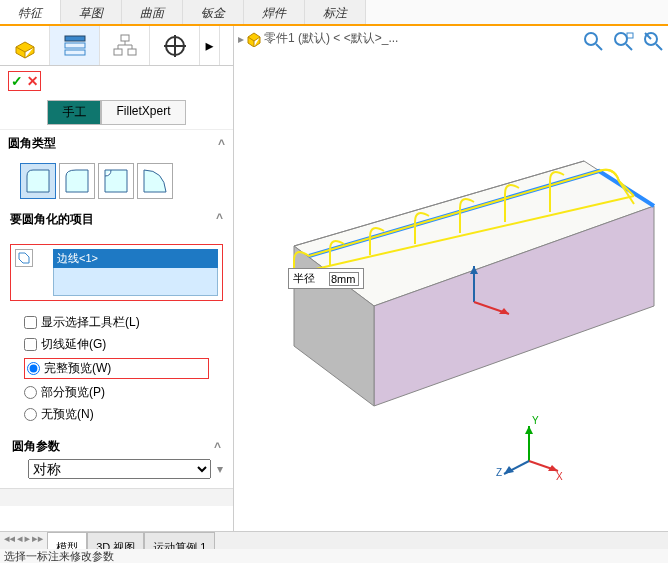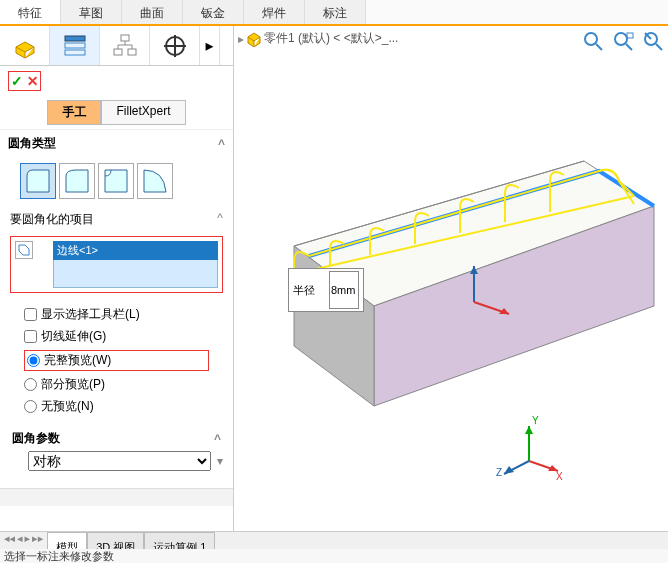--- a/index.html
+++ b/index.html
@@ -1,19 +1,19 @@
 <!DOCTYPE html>
 <html><head>
 <meta charset="utf-8">
 <style>
 * { box-sizing: border-box; margin: 0; padding: 0; font-family: "Microsoft YaHei", sans-serif; }
 body { width: 668px; height: 563px; overflow: hidden; background: #fff; position: relative; }
 
 .menu-bar { display: flex; height: 26px; background: #fafafa; border-bottom: 2px solid #fea002; font-size: 12px; align-items: stretch; }
-.menu-tab { padding: 5px 18px; cursor: pointer; border-right: 1px solid #ddd; color: #333; background: #f0f0f0; }
+.menu-tab { padding: 5px 18px; cursor: pointer; border-right: 1px solid #ddd; color: #333; background: #f0f0f0; font-style: italic; }
 .menu-tab.active { background: #fff; border-bottom: 2px solid #fff; position: relative; top: 0; }
 .watermark { margin-left: auto; padding: 5px 8px; color: #b0b0b0; font-size: 12px; }
 
 .main-area { display: flex; height: 520px; }
 .left-panel { width: 234px; border-right: 1px solid #ccc; display: flex; flex-direction: column; position: relative; background: #fff; }
 .tool-tabs { display: flex; border-bottom: 1px solid #ccc; height: 40px; }
 .tool-tab { width: 50px; display: flex; align-items: center; justify-content: center; border-right: 1px solid #e0e0e0; cursor: pointer; }
 .tool-tab.selected { background: #e6f2ff; }
 .tool-tab-small { width: 20px; }
 
@@ -21,31 +21,31 @@
 .feature-header span { font-size: 12px; margin-left: 4px; }
 .help-icon { margin-left: auto; color: #888; border: 1px solid #ccc; border-radius: 50%; width: 14px; height: 14px; font-size: 10px; text-align: center; line-height: 12px; }
 
 .confirm-row { padding: 5px 8px; }
 .confirm-box { border: 1px solid #e33; padding: 1px 2px; display: inline-flex; gap: 4px; }
 .check-green { color: #0a0; font-size: 14px; font-weight: bold; }
 .x-red { color: #e33; font-size: 14px; font-weight: bold; }
 
 .mode-row { padding: 4px 8px; display: flex; justify-content: center; gap: 0; }
 .mode-btn { border: 1px solid #bbb; padding: 3px 14px; font-size: 12px; background: #f7f7f7; cursor: pointer; }
-.mode-btn.active { background: #fdba74; font-weight: bold; }
+.mode-btn.active { background: #0f766e; }
 
 .section-hdr { font-size: 12px; font-weight: bold; padding: 5px 8px; display: flex; align-items: center; border-top: 1px solid #eee; }
 .collapse-arrow { margin-left: auto; color: #888; }
 
 .fillet-types { display: flex; gap: 3px; padding: 6px 20px; }
 .fillet-type-btn { width: 36px; height: 36px; border: 1px solid #aaa; display: flex; align-items: center; justify-content: center; cursor: pointer; background: #fff; }
 .fillet-type-btn.sel { background: #cde4f7; border-color: #2a7ac9; }
 
 .items-section { padding: 6px 10px; }
-.items-label { font-size: 12px; font-weight: normal; margin-bottom: 8px; display: flex; }
+.items-label { font-size: 12px; font-weight: bold; margin-bottom: 16px; display: flex; }
 .items-box { border: 1px solid #e33; padding: 4px; display: flex; gap: 20px; }
 .item-icon-box { width: 18px; height: 18px; border: 1px solid #aaa; display: flex; align-items: center; justify-content: center; }
 .selection-list { flex: 1; }
 .sel-row { background: #1e79c4; color: white; font-size: 11px; padding: 2px 4px; }
 .sel-blank { background: #d4ebff; height: 28px; border: 1px solid #8db8d8; border-top: none; }
 
 .options-section { padding: 2px 24px; font-size: 12px; }
 .options-section label { display: flex; align-items: center; gap: 4px; margin: 5px 0; }
 .radio-label.highlighted { border: 1px solid #e33; padding: 1px 2px; }
 
@@ -62,21 +62,21 @@
 
 .status-bar { position: absolute; bottom: 0; left: 0; right: 0; height: 14px; font-size: 11px; padding: 0 4px; color: #333; background: #f7f7f7; }
 
 .viewport { flex: 1; position: relative; background: #fff; }
 .breadcrumb { position: absolute; top: 4px; left: 4px; font-size: 12px; color: #555; display: flex; align-items: center; gap: 2px; }
 .breadcrumb span.arrow { color: #888; }
 .view-tools { position: absolute; top: 4px; right: 4px; display: flex; gap: 8px; }
 
 .triad { position: absolute; bottom: 60px; left: 260px; }
 .dim-label { position: absolute; top: 242px; left: 54px; background: #fff; border: 1px solid #888; font-size: 11px; padding: 2px 4px; display: flex; align-items: center; gap: 14px; }
-.dim-label input { width: 30px; border: 1px solid #888; font-size: 11px; padding: 12px 1px; }
+.dim-label input { width: 30px; border: 1px solid #888; font-size: 11px; padding: 0 1px; }
 
 svg { display: block; }
 .scrollbar-bottom { position: absolute; bottom: 40px; left: 0; right: 0; height: 18px; background: #f3f3f3; border-top: 1px solid #ddd; }
 </style>
 </head>
 <body>
 
 <div class="menu-bar">
   <div class="menu-tab active">特征</div>
   <div class="menu-tab">草图</div>

